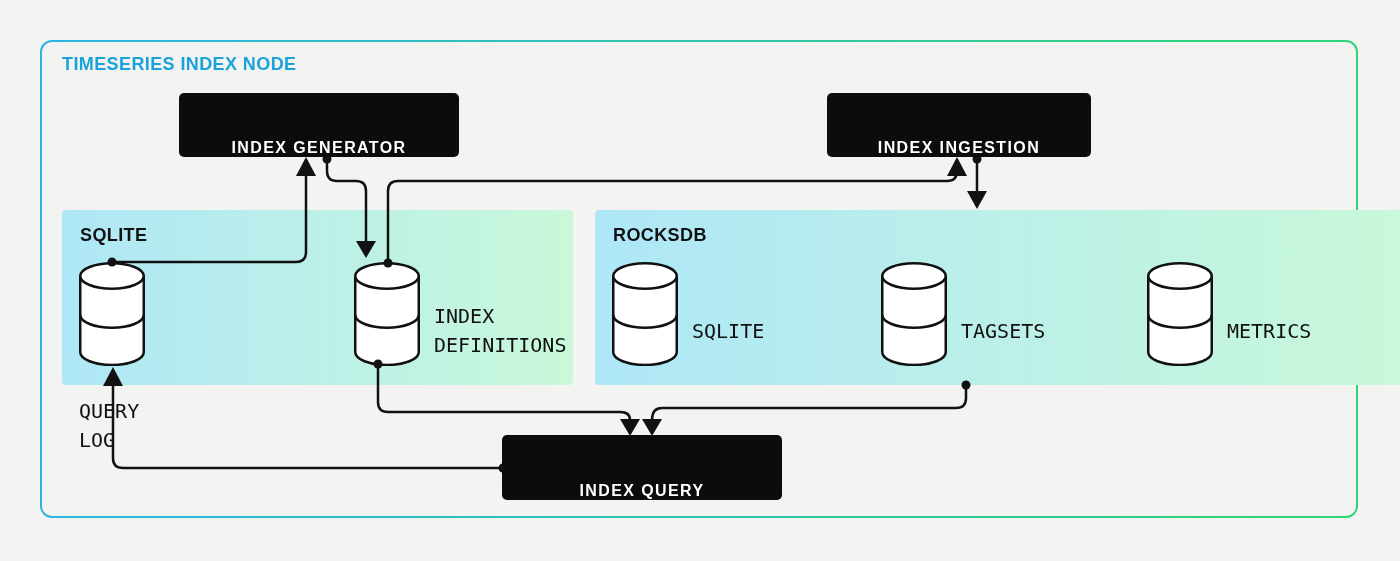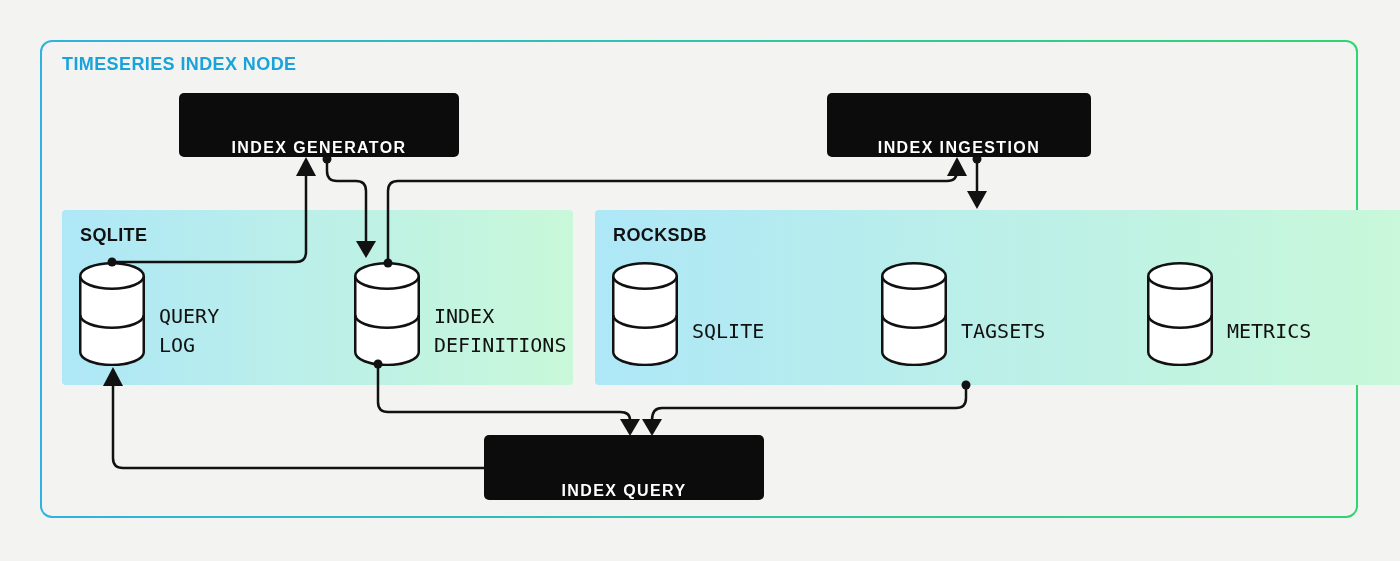--- a/index.html
+++ b/index.html
@@ -34,21 +34,21 @@
   .store .db-label{display:flex;align-items:center;transform:translateY(17px);
          font-family:"DejaVu Sans Mono",monospace;font-size:20px;line-height:29px;
          color:#111;white-space:pre-line;}
 
   
   .node{position:absolute;display:flex;align-items:flex-end;justify-content:center;
         background:var(--node-bg);color:var(--node-text);border-radius:5px;
         font-size:16px;font-weight:bold;letter-spacing:1.4px;z-index:4;}
   .node.generator{left:179px;top:93px;width:280px;height:64px;}
   .node.ingestion{left:827px;top:93px;width:264px;height:64px;}
-  .node.query{left:484px;top:435px;width:280px;height:65px;}
+  .node.query{left:502px;top:435px;width:280px;height:65px;}
 
   
   svg.wires{position:absolute;left:0;top:0;z-index:3;pointer-events:none;}
   .wire{stroke:var(--line);stroke-width:2.5;fill:none;stroke-linecap:round;}
   .arrow{fill:var(--line);stroke:none;}
   .dot{fill:var(--line);stroke:none;}
   .cyl-shape{stroke:var(--line);stroke-width:2.5;}
 </style>
 </head>
 <body>
@@ -61,21 +61,21 @@
   <div class="frame-title">TIMESERIES INDEX NODE</div>
 
   <div class="panel sqlite">
     <div class="panel-title">SQLITE</div>
   </div>
 
   <div class="panel rocksdb">
     <div class="panel-title">ROCKSDB</div>
   </div>
 
-  <div class="store" style="left:79px;">
+  <div class="store" style="left:79px;flex-direction:column;">
     <svg class="cyl" width="66" height="104" viewBox="0 0 66 104">
       <path class="cyl-shape" fill="#fff" d="M1.25 14 V90.25 A31.75 12.75 0 0 0 64.75 90.25 V14"></path>
       <ellipse class="cyl-shape" fill="#fff" cx="33" cy="14" rx="31.75" ry="12.75"></ellipse>
       <path class="cyl-shape" fill="none" d="M1.25 53 A31.75 12.75 0 0 0 64.75 53"></path>
     </svg>
     <span class="db-label">QUERY
 LOG</span>
   </div>
 
   <div class="store" style="left:342px;margin-left:12px;">

